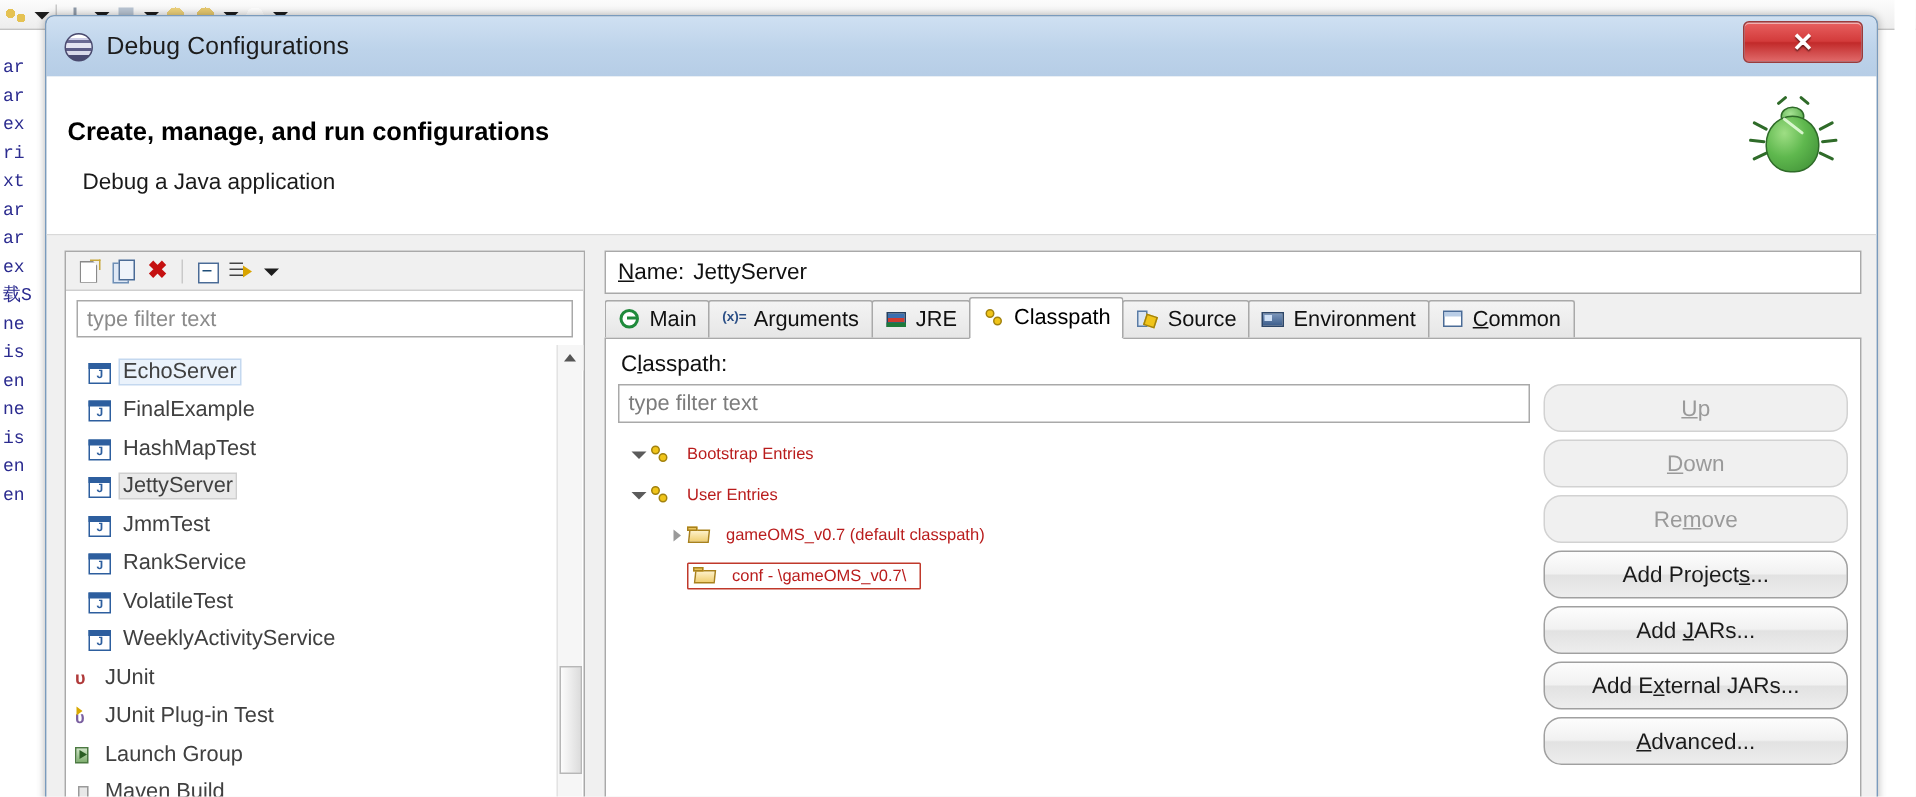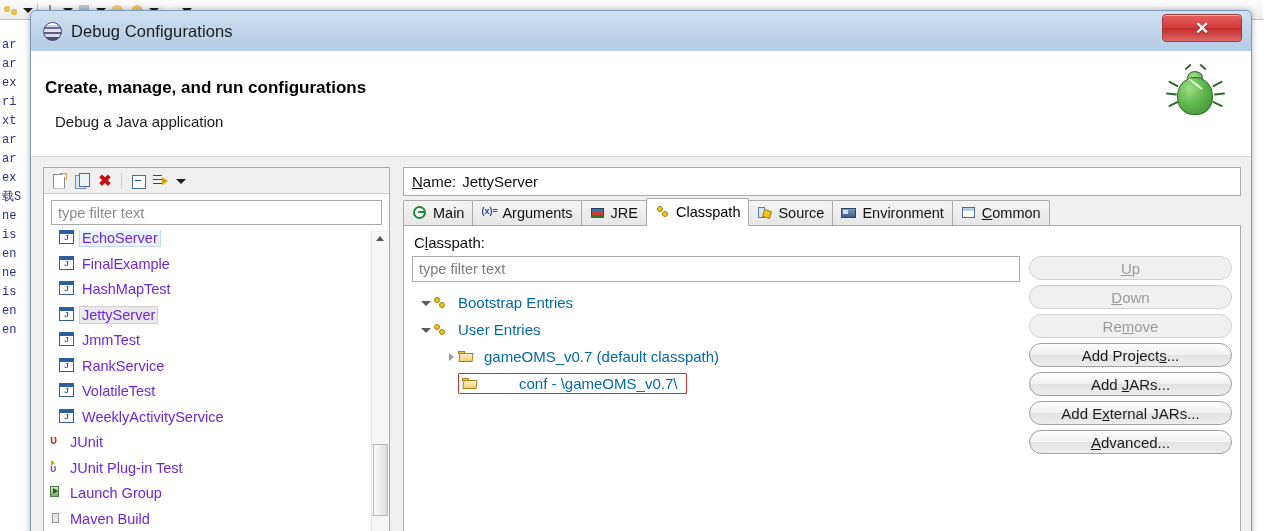--- a/index.html
+++ b/index.html
@@ -198,22 +198,22 @@
   .lp-filter {
     margin:6px 7px 0 7px; height:25px; background:#fff; border:1px solid #a9a9a9;
     display:flex; align-items:center; padding-left:6px; box-sizing:border-box;
     font-size:14.5px; color:#8b8b8b;
   }
   .lp-tree {
     position:absolute; left:1px; top:62px; right:1px; bottom:1px;
     overflow:hidden; background:#fff;
   }
   .tree-row {
-    display:flex; align-items:flex-start; height:25.5px; padding-left:14px;
-    font-size:14.5px; color:#6d28d9; box-sizing:border-box; cursor:pointer;
+    display:flex; align-items:flex-end; height:25.5px; padding-left:14px;
+    font-size:14.5px; color:#404040; box-sizing:border-box; cursor:pointer;
     white-space:nowrap;
   }
   .tree-row .lbl { margin-left:6px; padding:0 2px; }
   .tree-row.focused .lbl { background:#eaf2fb; outline:1px solid #c4d8ef; }
   .tree-row.selected .lbl { background:#eaeaea; outline:1px solid #cfcfcf; }
   .tree-row.root { padding-left:4px; }
 
   .jico {
     width:15px;height:14px; position:relative; flex:0 0 auto;
     background:#fff; border:1px solid #2d5e9e; box-sizing:border-box;
@@ -319,28 +319,28 @@
   .cp-left { flex:0 0 608px; }
   .cp-filter {
     height:26px; border:1px solid #a9a9a9; background:#fff;
     display:flex; align-items:center; padding-left:6px; box-sizing:border-box;
     font-size:14.5px; color:#7c7c7c;
   }
   .cp-tree {
     margin-top:7px; height:255px; position:relative; overflow:hidden;
   }
   .cp-row {
-    display:flex; align-items:center; height:27px; font-size:15px; color:#0369a1;
+    display:flex; align-items:center; height:27px; font-size:11px; color:#b91c1c;
     white-space:nowrap; cursor:pointer;
   }
   .cp-row .txt { margin-left:6px; padding:0 3px; }
   .cp-row.boxed { }
   .cp-row.boxed .boxwrap {
     display:flex; align-items:center; border:1px solid #c0392b;
-    padding:1px 6px 1px 3px; border-radius:1px;gap:31px;
+    padding:1px 6px 1px 3px; border-radius:1px;
   }
   .twisty {
     width:14px;height:14px;position:relative;flex:0 0 auto;
   }
   .twisty.open::after{content:"";position:absolute;left:3px;top:5px;
     border-left:5px solid transparent;border-right:5px solid transparent;border-top:5px solid #5b5b5b;}
   .twisty.closed::after{content:"";position:absolute;left:5px;top:3px;
     border-top:4px solid transparent;border-bottom:4px solid transparent;border-left:5px solid #9a9a9a;}
   .twisty.none{}
   .cpico{width:17px;height:14px;position:relative;flex:0 0 auto;}
@@ -351,21 +351,21 @@
   .cpi-jre::before{content:"";position:absolute;left:1px;top:2px;width:14px;height:9px;
     background:linear-gradient(#3a6fb0 0 38%, #cf3b2f 38% 68%, #2f5f9e 68% 100%);border:1px solid #26405f;box-sizing:border-box;}
   .cpi-jre::after{content:"";position:absolute;left:1px;top:9px;width:14px;height:3px;background:#1f7a3a;}
   .cpi-folder-open::before{content:"";position:absolute;left:1px;top:3px;width:14px;height:9px;
     background:linear-gradient(#fdf0c8,#f0cf72);border:1px solid #a8811c;box-sizing:border-box;transform:skewX(-6deg);}
   .cpi-folder-open::after{content:"";position:absolute;left:0px;top:1px;width:7px;height:3px;
     background:#e9c45c;border:1px solid #a8811c;box-sizing:border-box;}
 
   .cp-right { flex:1; display:flex; flex-direction:column; gap:5px; }
   .btn {
-    height:24px; border:1px solid #a0a0a0; border-radius:12px;
+    height:32px; border:1px solid #a0a0a0; border-radius:12px;
     background: linear-gradient(#fdfdfd 0%, #f1f1f1 48%, #e2e2e2 52%, #ededed 100%);
     font-size:15px; color:#1b1b1b; display:flex; align-items:center; justify-content:center;
     cursor:pointer; box-sizing:border-box; font-family:"Liberation Sans", sans-serif;
   }
   .btn u { text-decoration:underline; }
   .btn.disabled {
     color:#9a9a9a; background:#f0f0f0; border:1px solid #d2d2d2; cursor:default;
   }
 
   .dlg-right-edge {

